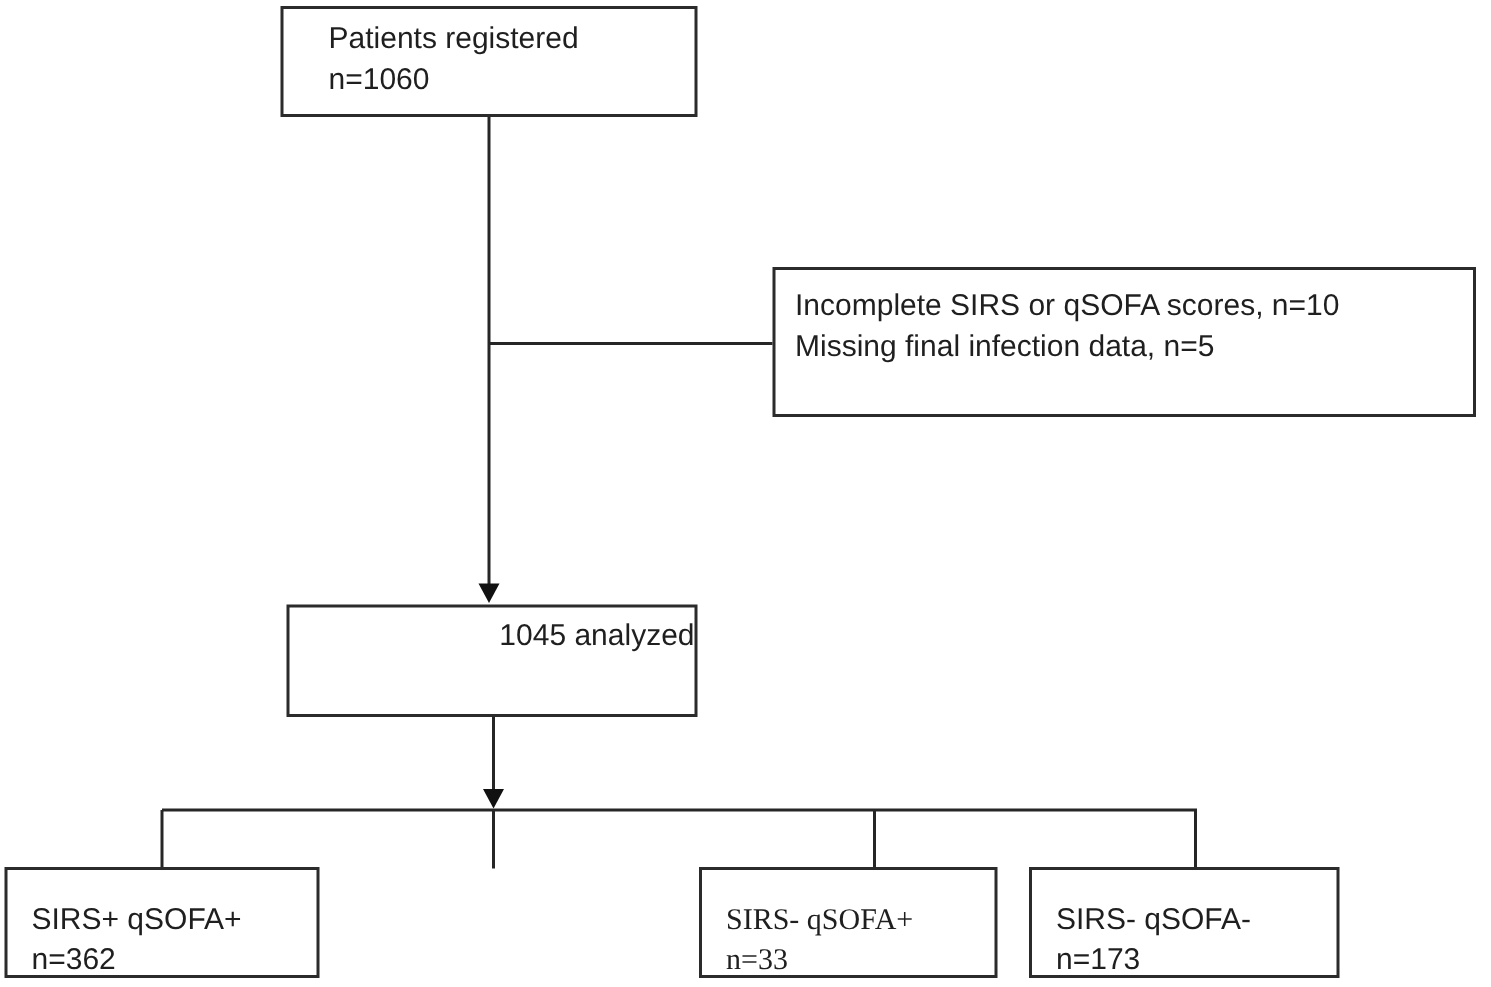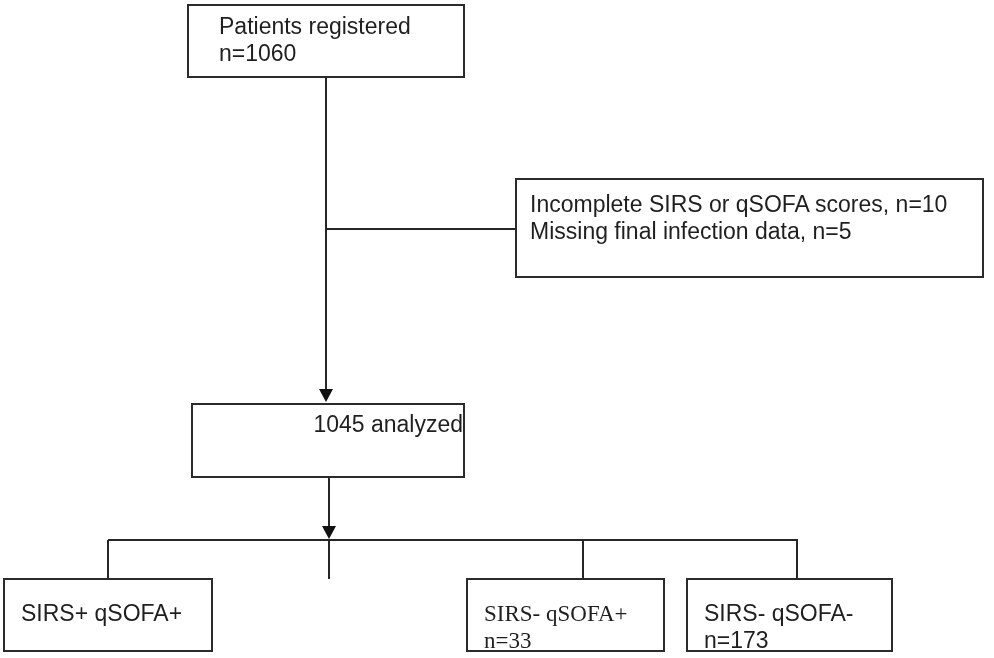--- a/index.html
+++ b/index.html
@@ -7,21 +7,21 @@
     margin: 0;
     padding: 0;
     background: #ffffff;
   }
   .canvas {
     position: relative;
     width: 994px;
     height: 658px;
     background: #ffffff;
     font-family: "Liberation Sans", sans-serif;
-    font-size: 23px;
+    font-size: 20px;
     line-height: 27px;
     color: #1f1f1f;
     overflow: hidden;
   }
   .connectors {
     position: absolute;
     left: 0;
     top: 0;
     width: 994px;
     height: 658px;
@@ -101,20 +101,21 @@
     <div class="line">Incomplete SIRS or qSOFA scores, n=10</div>
     <div class="line">Missing final infection data, n=5</div>
   </div>
 
   <div class="fc-box box-analyzed">
     <div class="line">1045 analyzed</div>
   </div>
 
   <div class="fc-box box-outcome box-outcome-1">
     <div class="line">SIRS+ qSOFA+</div>
+    <div class="line">n=362</div>
   </div>
 
 
   <div class="fc-box box-outcome box-outcome-3">
     <div class="line">SIRS- qSOFA+</div>
     <div class="line">n=33</div>
   </div>
 
   <div class="fc-box box-outcome box-outcome-4">
     <div class="line">SIRS- qSOFA-</div>

